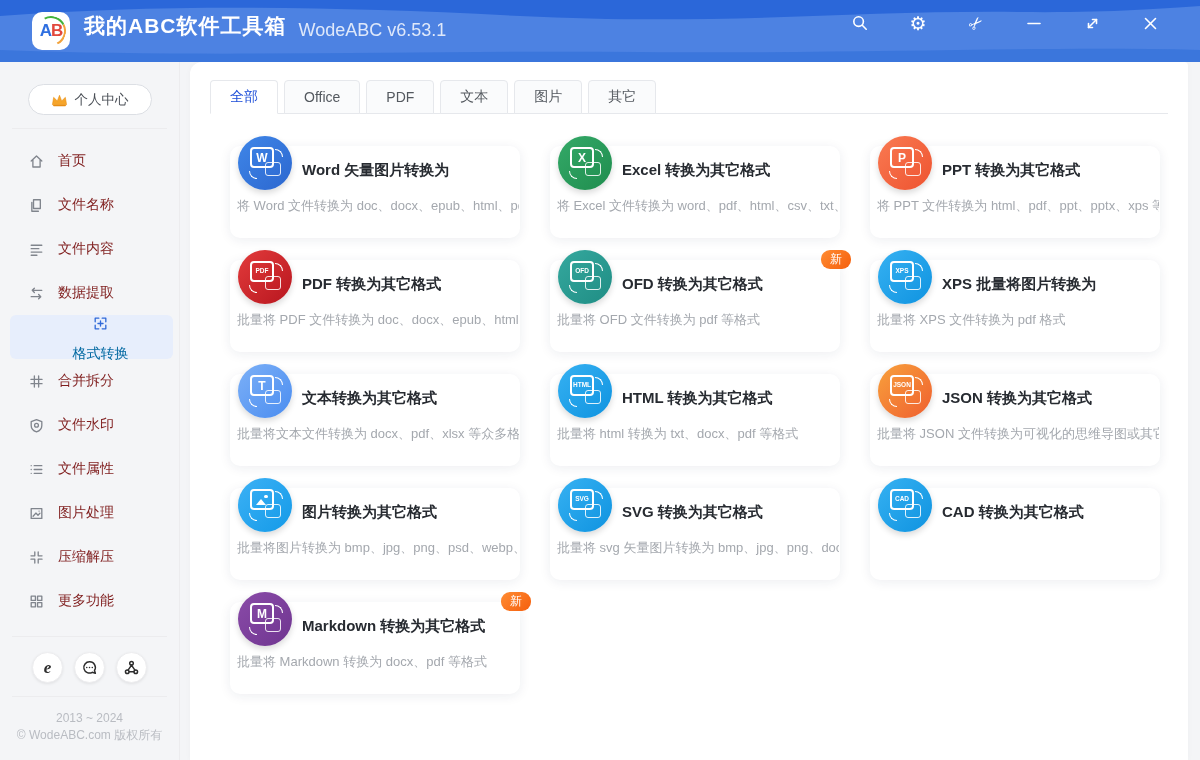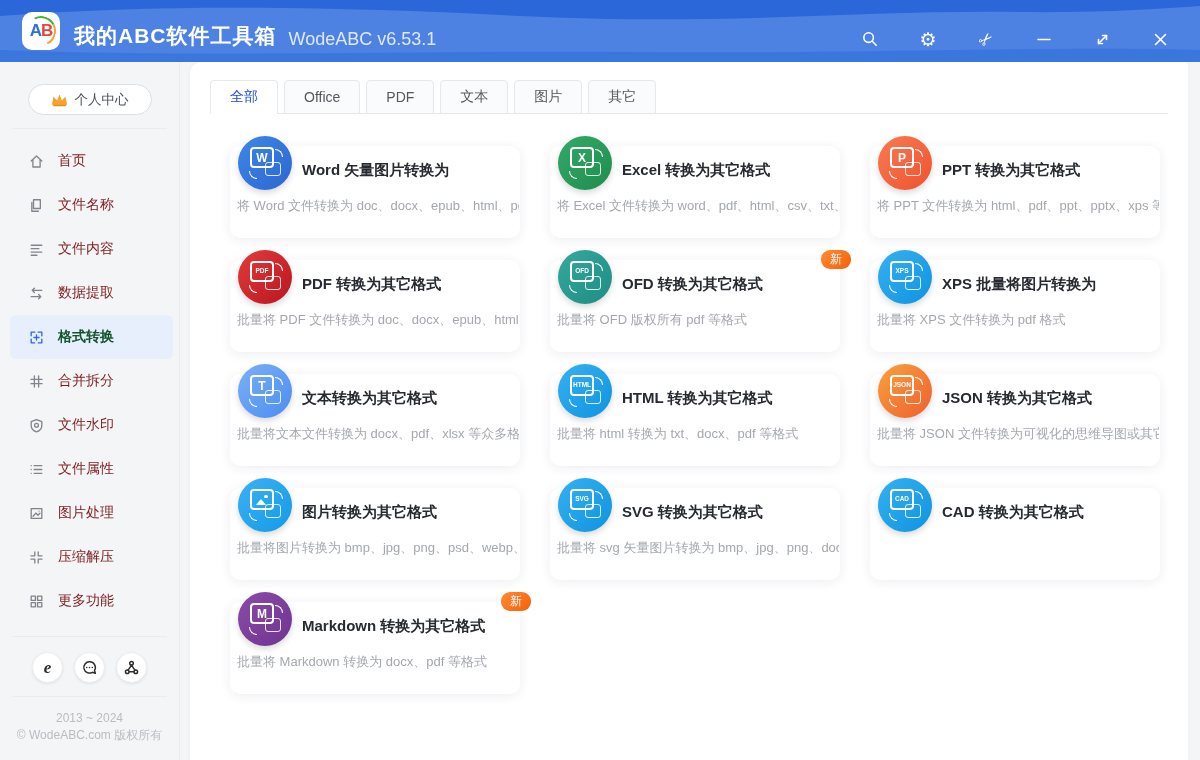--- a/index.html
+++ b/index.html
@@ -4,21 +4,21 @@
 <style>
   * { box-sizing: border-box; margin: 0; padding: 0; }
   html,body { width:1200px; height:760px; overflow:hidden;
     font-family:"Liberation Sans","DejaVu Sans",sans-serif; background:#f4f5f7;}
   .app{width:1200px;height:760px;display:flex;flex-direction:column;}
 
   
   .titlebar{position:relative;height:62px;flex:0 0 62px;overflow:hidden;
     display:flex;align-items:center;color:#fff;}
   .titlebar .wave{position:absolute;inset:0;z-index:0;}
-  .titlebar > .tb-content{position:relative;z-index:1;display:flex;align-items:flex-end;width:100%;padding:0 22px;}
+  .titlebar > .tb-content{position:relative;z-index:1;display:flex;align-items:flex-start;width:100%;padding:0 32px;}
   .logo{position:relative;width:38px;height:38px;background:#fff;border-radius:10px;
     display:flex;align-items:center;justify-content:center;flex:0 0 38px;}
   .logo-ab{font-size:17px;font-weight:bold;color:#e2483c;letter-spacing:-1px;display:block;}
   .logo-ab::first-letter{color:#2f6fe0;}
   .logo-ring{position:absolute;width:30px;height:30px;border-radius:50%;
     border:2.5px solid transparent;border-top-color:#43b33c;border-right-color:#f2a33c;
     transform:rotate(18deg);}
   .app-title{font-size:21px;font-weight:bold;margin-left:14px;letter-spacing:1px;}
   .app-version{font-size:18px;margin-left:12px;margin-top:8px;color:rgba(255,255,255,.82);}
   .win-controls{margin-left:auto;display:flex;align-items:center;gap:38px;padding-right:8px;}
@@ -35,21 +35,21 @@
   .sidebar-inner{flex:1;border-right:1px solid #ececee;display:flex;flex-direction:column;padding-top:22px;}
   .personal-btn{margin:0 auto;width:124px;height:31px;border:1px solid #dcdfe4;border-radius:16px;
     background:#fff;display:flex;align-items:center;justify-content:center;gap:7px;
     font-size:13.5px;color:#4a4f56;cursor:pointer;font-family:inherit;}
   .divider{border-top:1px solid #ececee;margin:13px 12px 0 12px;}
   .nav{margin-top:10px;}
   .nav-item{height:44px;margin:0 6px 0 10px;display:flex;align-items:center;gap:13px;
     padding-left:18px;font-size:14px;color:#7f1d1d;border-radius:6px;cursor:pointer;}
   .nav-item .nav-icon{width:17px;height:17px;color:#80858d;display:flex;}
   .nav-item .nav-icon svg{stroke:currentColor;fill:none;stroke-width:1.25;stroke-linecap:round;stroke-linejoin:round;}
-  .nav-item.active{background:#e7eefc;color:#14532d;font-weight:bold;}
+  .nav-item.active{background:#e7eefc;color:#0369a1;font-weight:normal;flex-direction:column;}
   .nav-item.active .nav-icon{color:#3069d8;}
   .quick-links{display:flex;justify-content:center;gap:11px;margin-top:15px;}
   .ql-btn{width:31px;height:31px;border-radius:50%;background:#fff;border:1px solid #ededef;
     box-shadow:0 1px 3px rgba(0,0,0,.08);display:flex;align-items:center;justify-content:center;
     cursor:pointer;color:#2d2d2d;font-family:inherit;}
   .ql-btn svg{stroke:currentColor;fill:none;stroke-width:1.4;stroke-linecap:round;stroke-linejoin:round;}
   .ie-e{font-size:17px;font-weight:bold;font-style:italic;font-family:"Liberation Serif",serif;}
   .side-footer{margin-top:13px;text-align:center;font-size:12px;color:#b9bcc2;line-height:17px;}
 
   
@@ -368,21 +368,21 @@
   <div class="card">
     <div class="badge-circle" style="background: linear-gradient(135deg, rgb(53, 168, 158), rgb(31, 141, 132));">
       <span class="ghost"></span>
       <span class="arc arc-tr"></span>
       <span class="arc arc-bl"></span>
       <span class="chip">
         <span class="chip-label small">OFD</span>
       </span>
     </div>
     <div class="card-title">OFD 转换为其它格式</div>
-    <div class="card-desc">批量将 OFD 版权所有 pdf 等格式</div>
+    <div class="card-desc">批量将 OFD 文件转换为 pdf 等格式</div>
   <span class="new-badge">新</span>
           </div>
 
   <div class="card">
     <div class="badge-circle" style="background: linear-gradient(135deg, rgb(54, 177, 242), rgb(15, 147, 224));">
       <span class="ghost"></span>
       <span class="arc arc-tr"></span>
       <span class="arc arc-bl"></span>
       <span class="chip">
         <span class="chip-label small">XPS</span>

